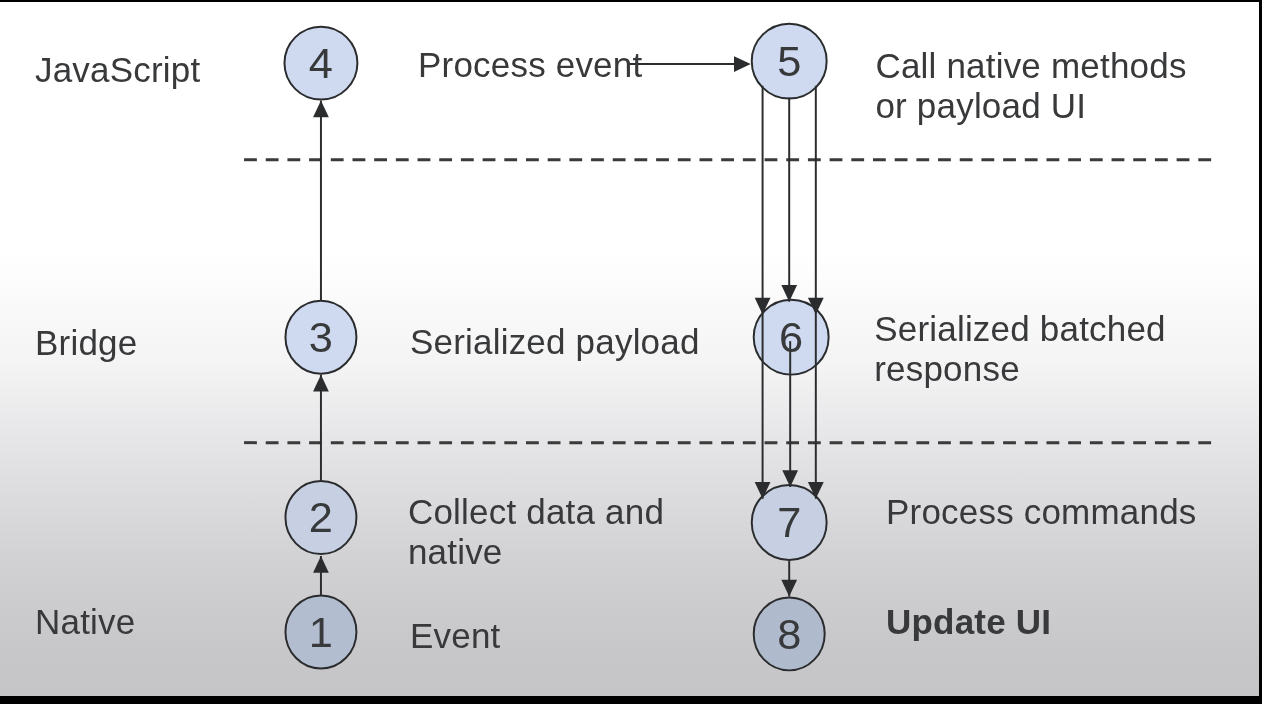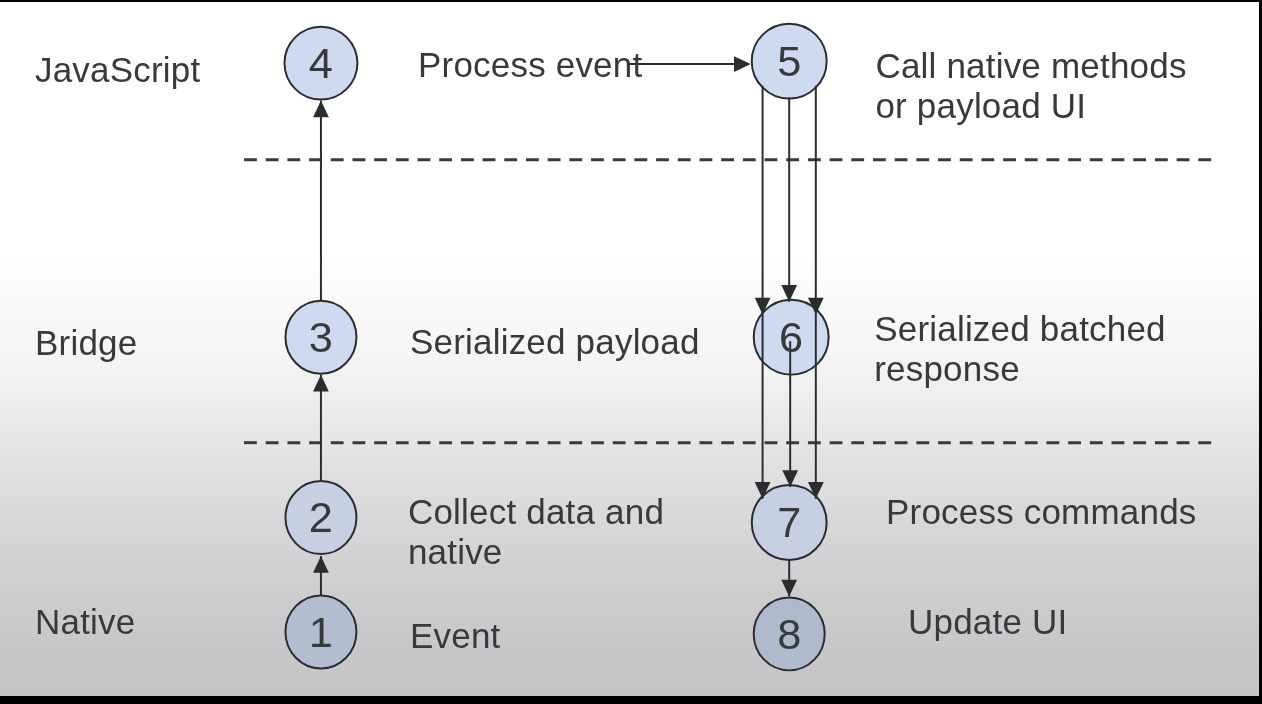--- a/index.html
+++ b/index.html
@@ -93,17 +93,17 @@
       <div class="lbl center" style="top: 530px; left: 536px;">
         <div>Collect data and</div>
         <div>native</div>
       </div>
       <div class="lbl left" style="top: 510px; left: 886px;">
         <div>Process commands</div>
       </div>
       <div class="lbl left" style="top: 634px; left: 410px;">
         <div>Event</div>
       </div>
-      <div class="lbl left" style="top: 620px; left: 908px;">
+      <div class="lbl left" style="top: 620px; left: 886px; font-weight: bold;">
         <div>Update UI</div>
       </div>
     </div>
 </div>
 
 </body></html>

